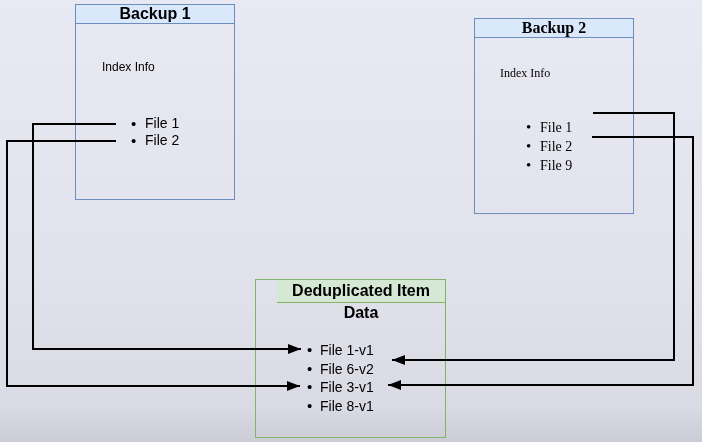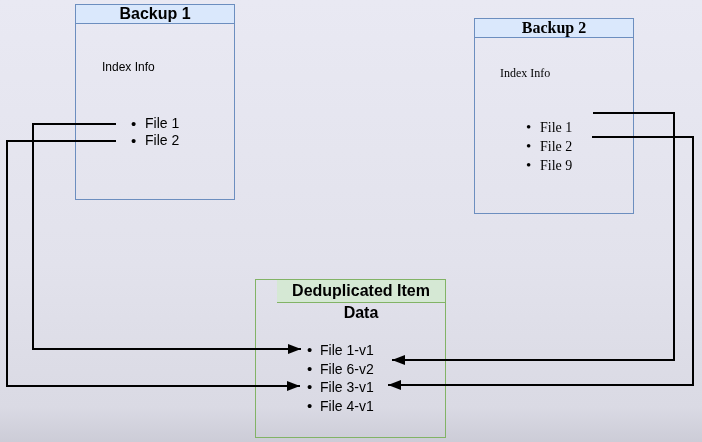--- a/index.html
+++ b/index.html
@@ -120,21 +120,21 @@
   </div>
 
   <div id="dedup-box" class="box green" style="left:255px; top:279px; width:191px; height:159px;">
     <div class="box-header">
       <span>Deduplicated Item Data</span>
     </div>
     <ul class="file-list" style="left:51px; top:61px;">
       <li>File 1-v1</li>
       <li>File 6-v2</li>
       <li>File 3-v1</li>
-      <li>File 4-v1</li>
+      <li>File 8-v1</li>
     </ul>
   </div>
 
   <svg class="connectors" width="702" height="442" viewBox="0 0 702 442">
     <defs>
       <marker id="arrow" markerUnits="userSpaceOnUse" markerWidth="14" markerHeight="10" refX="13" refY="5" orient="auto">
         <path d="M0,0 L13,5 L0,10 z"></path>
       </marker>
     </defs>
     <polyline points="116,124 33,124 33,349 301,349" marker-end="url(#arrow)"></polyline>

